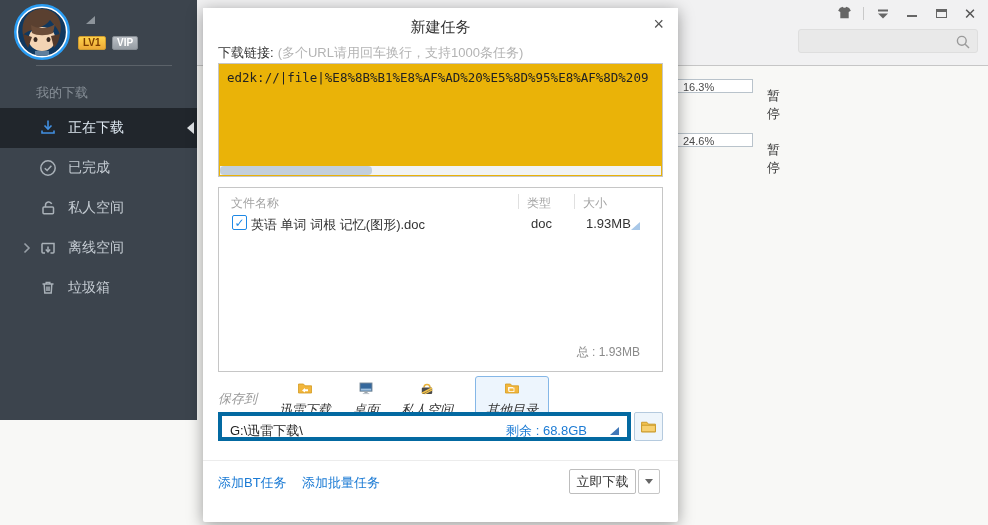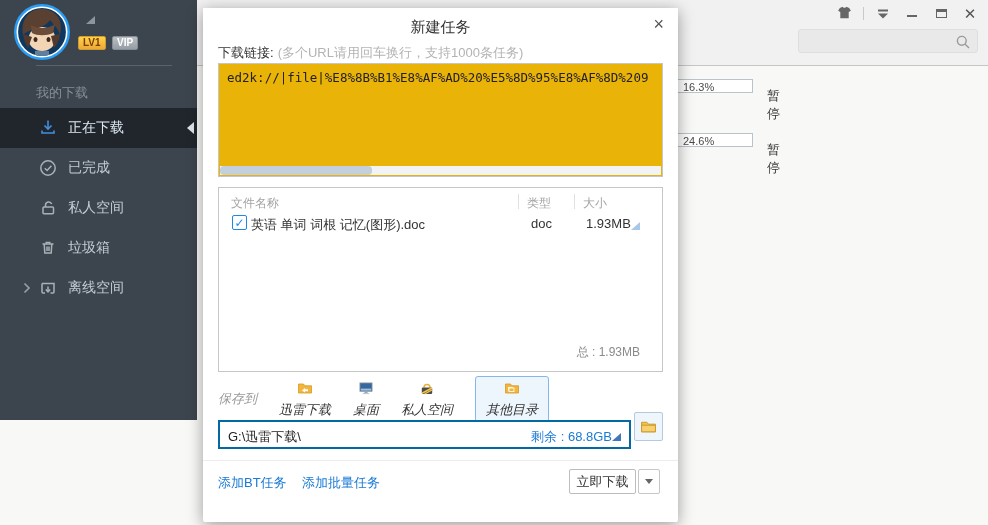--- a/index.html
+++ b/index.html
@@ -74,24 +74,24 @@
               background:#a9c8e8; clip-path:polygon(100% 0,100% 100%,0 100%); }
   .ftotal { position:absolute; right:22px; bottom:10px; font-size:12px; color:#8a8a8a;margin-top:12px; }
 
   .saverow { position:absolute; left:15px; top:378px; width:445px; height:26px; display:flex; align-items:center;font-style:italic; }
   .save-lbl { color:#999; margin-right:22px; }
   .save-opt { display:flex; align-items:center; gap:5px; margin-right:22px; cursor:pointer; color:#333;flex-direction:column; }
   .save-opt.selected { border:1px solid #85b7e7; background:#edf5fd; border-radius:3px;
                        padding:3px 10px; margin-right:0; }
 
   .pathrow { position:absolute; left:15px; top:404px; width:445px; height:29px; }
-  .pathinput { position:absolute; left:0; top:0; width:413px; height:29px; border:2px solid #0369a1;
-               background:#fff;margin-top:8px; }
+  .pathinput { position:absolute; left:0; top:0; width:413px; height:29px; border:4px solid #0369a1;
+               background:#fff; }
   .pathtext { position:absolute; left:8px; top:6px; font-size:13px; color:#222; }
-  .freespace { position:absolute; right:8px; top:6px; display:flex; align-items:center; gap:0;
+  .freespace { position:absolute; right:8px; top:6px; display:flex; align-items:center; gap:23px;
                color:#1a7ad4; font-size:13px; cursor:pointer; }
   .tri-dd { width:9px; height:8px; background:#4178b8; clip-path:polygon(100% 0,100% 100%,0 100%); }
   .browse-btn { position:absolute; left:416px; top:0; width:29px; height:29px; border:1px solid #b5cade;
                 background:#eef5fb; border-radius:2px; display:flex; align-items:center;
                 justify-content:center; cursor:pointer; }
 
   .dlg-div { position:absolute; left:0; top:452px; width:100%; height:1px; background:#ececec; }
   .dlg-link { position:absolute; top:466px; color:#1a7ad4; font-size:13px; cursor:pointer; }
   .btn-dl { position:absolute; left:366px; top:461px; width:67px; height:25px; background:#fff;
             border:1px solid #bdbdbd; border-radius:2px; font-size:13px; color:#333;
@@ -202,42 +202,42 @@
     </div>
     <div class="nav-item">
       <span class="ic">
         <svg width="20" height="20" viewBox="0 0 20 20" fill="none" stroke="#a9b1b8" stroke-width="1.5">
           <rect x="5" y="9" width="10.5" height="6.8" rx="1"></rect>
             <path d="M7.5 9V7a3.2 3.2 0 0 1 6.2-1"></path>
         </svg></span>
       <span class="lb">私人空间</span>
     </div>
     <div class="nav-item">
+      <span class="chev">
+        <svg width="8" height="12" viewBox="0 0 8 12" fill="none" stroke="#98a0a8" stroke-width="1.6">
+          <path d="M1.5 1.5 6 6l-4.5 4.5"></path>
+        </svg></span>
+      <span class="ic">
+        <svg width="20" height="20" viewBox="0 0 20 20" fill="none" stroke="#a9b1b8" stroke-width="1.5">
+          <path d="M4 5.5h12v8.5a1 1 0 0 1-1 1h-2.5"></path>
+            <path d="M4 5.5V14a1 1 0 0 0 1 1h2"></path>
+          <path d="M10 8.5v5"></path>
+            <path d="M7.8 11.5 10 13.8l2.2-2.3"></path>
+        </svg></span>
+      <span class="lb">离线空间</span>
+    </div>
+    <div class="nav-item">
       <span class="ic">
         <svg width="20" height="20" viewBox="0 0 20 20" fill="none" stroke="#a9b1b8" stroke-width="1.5">
           <path d="M4.5 6h11"></path>
             <path d="M8.2 6V4.5h3.6V6"></path>
             <path d="M6.2 6l.6 9h6.4l.6-9"></path>
           <path d="M9 8.5v4.5M11 8.5v4.5"></path>
         </svg></span>
       <span class="lb">垃圾箱</span>
-    </div>
-    <div class="nav-item">
-      <span class="chev">
-        <svg width="8" height="12" viewBox="0 0 8 12" fill="none" stroke="#98a0a8" stroke-width="1.6">
-          <path d="M1.5 1.5 6 6l-4.5 4.5"></path>
-        </svg></span>
-      <span class="ic">
-        <svg width="20" height="20" viewBox="0 0 20 20" fill="none" stroke="#a9b1b8" stroke-width="1.5">
-          <path d="M4 5.5h12v8.5a1 1 0 0 1-1 1h-2.5"></path>
-            <path d="M4 5.5V14a1 1 0 0 0 1 1h2"></path>
-          <path d="M10 8.5v5"></path>
-            <path d="M7.8 11.5 10 13.8l2.2-2.3"></path>
-        </svg></span>
-      <span class="lb">离线空间</span>
     </div>
   </div>
 </div>
 
 <div class="dialog">
   <div class="dlg-title">新建任务</div>
   <div class="dlg-close">×</div>
 
   <div class="lbl-row">
     <span>下载链接:</span><span class="hint">(多个URL请用回车换行，支持1000条任务)</span>

